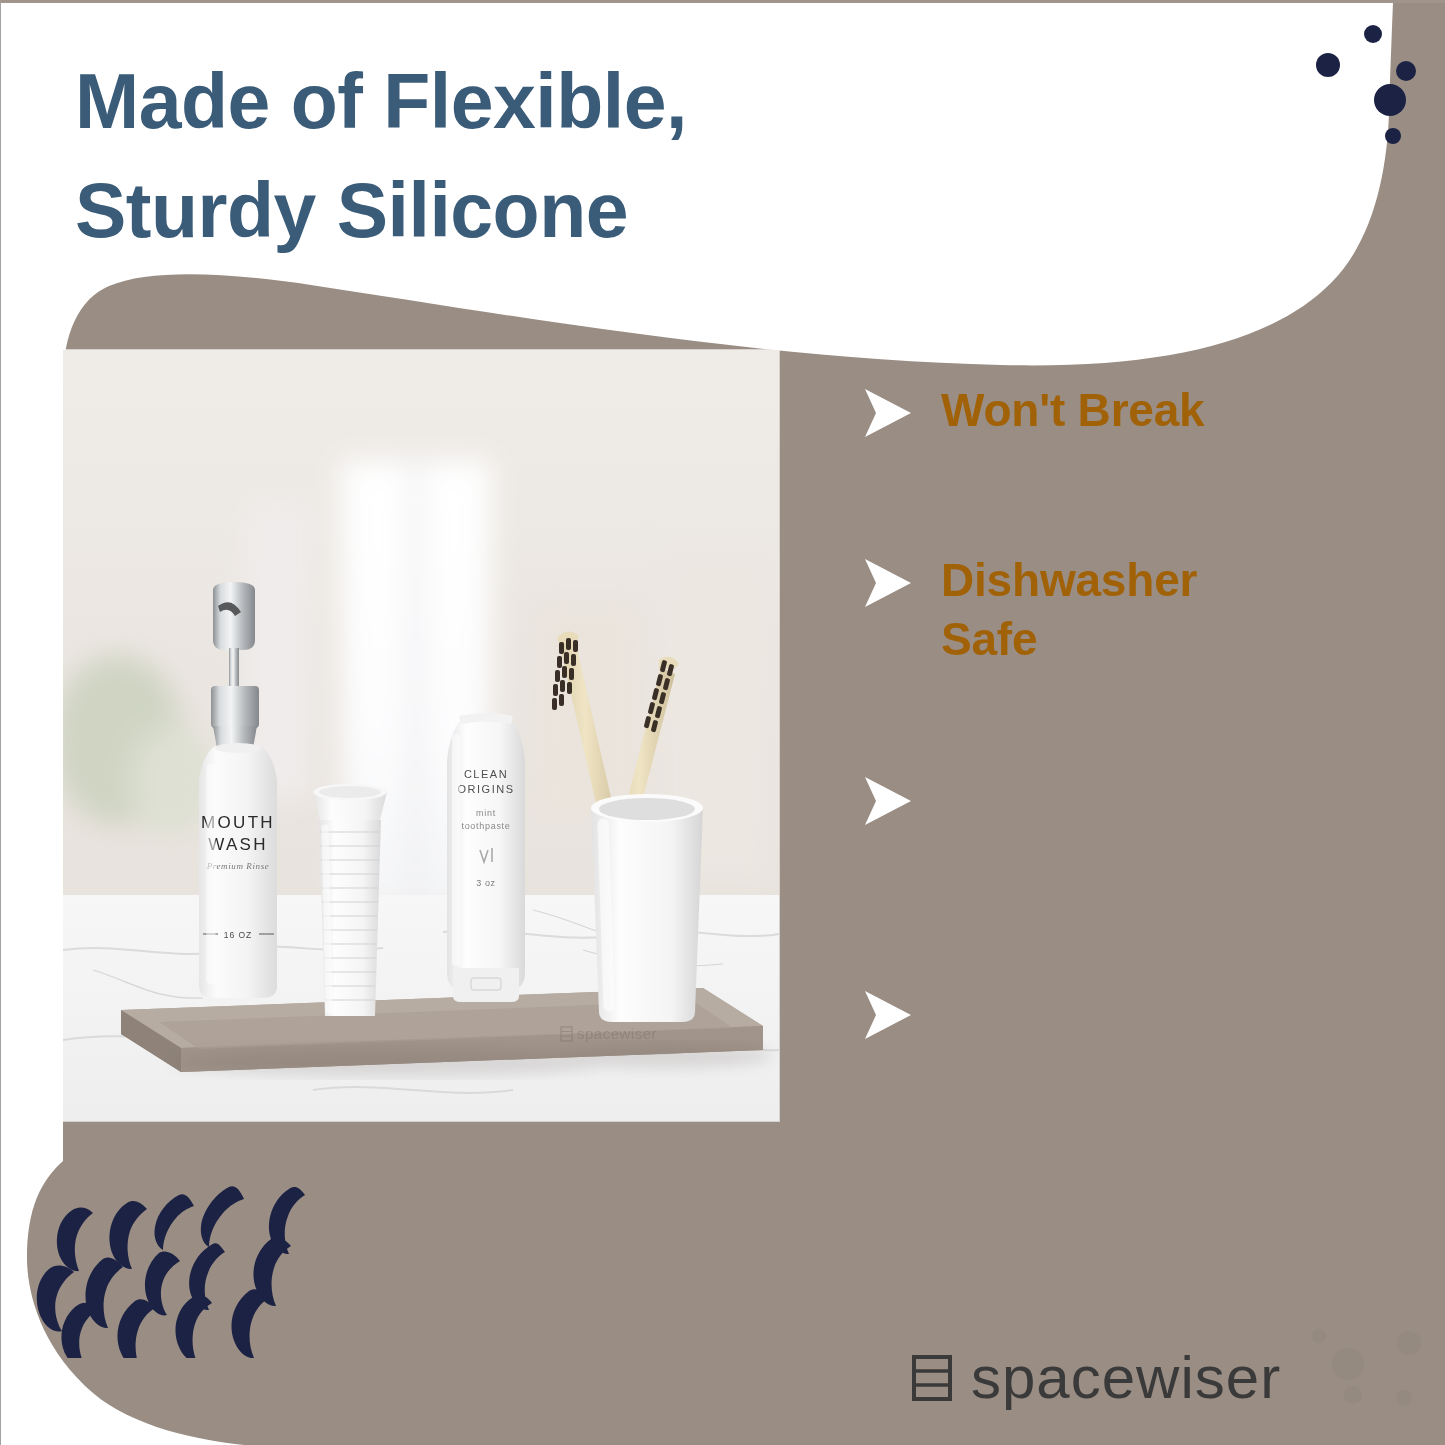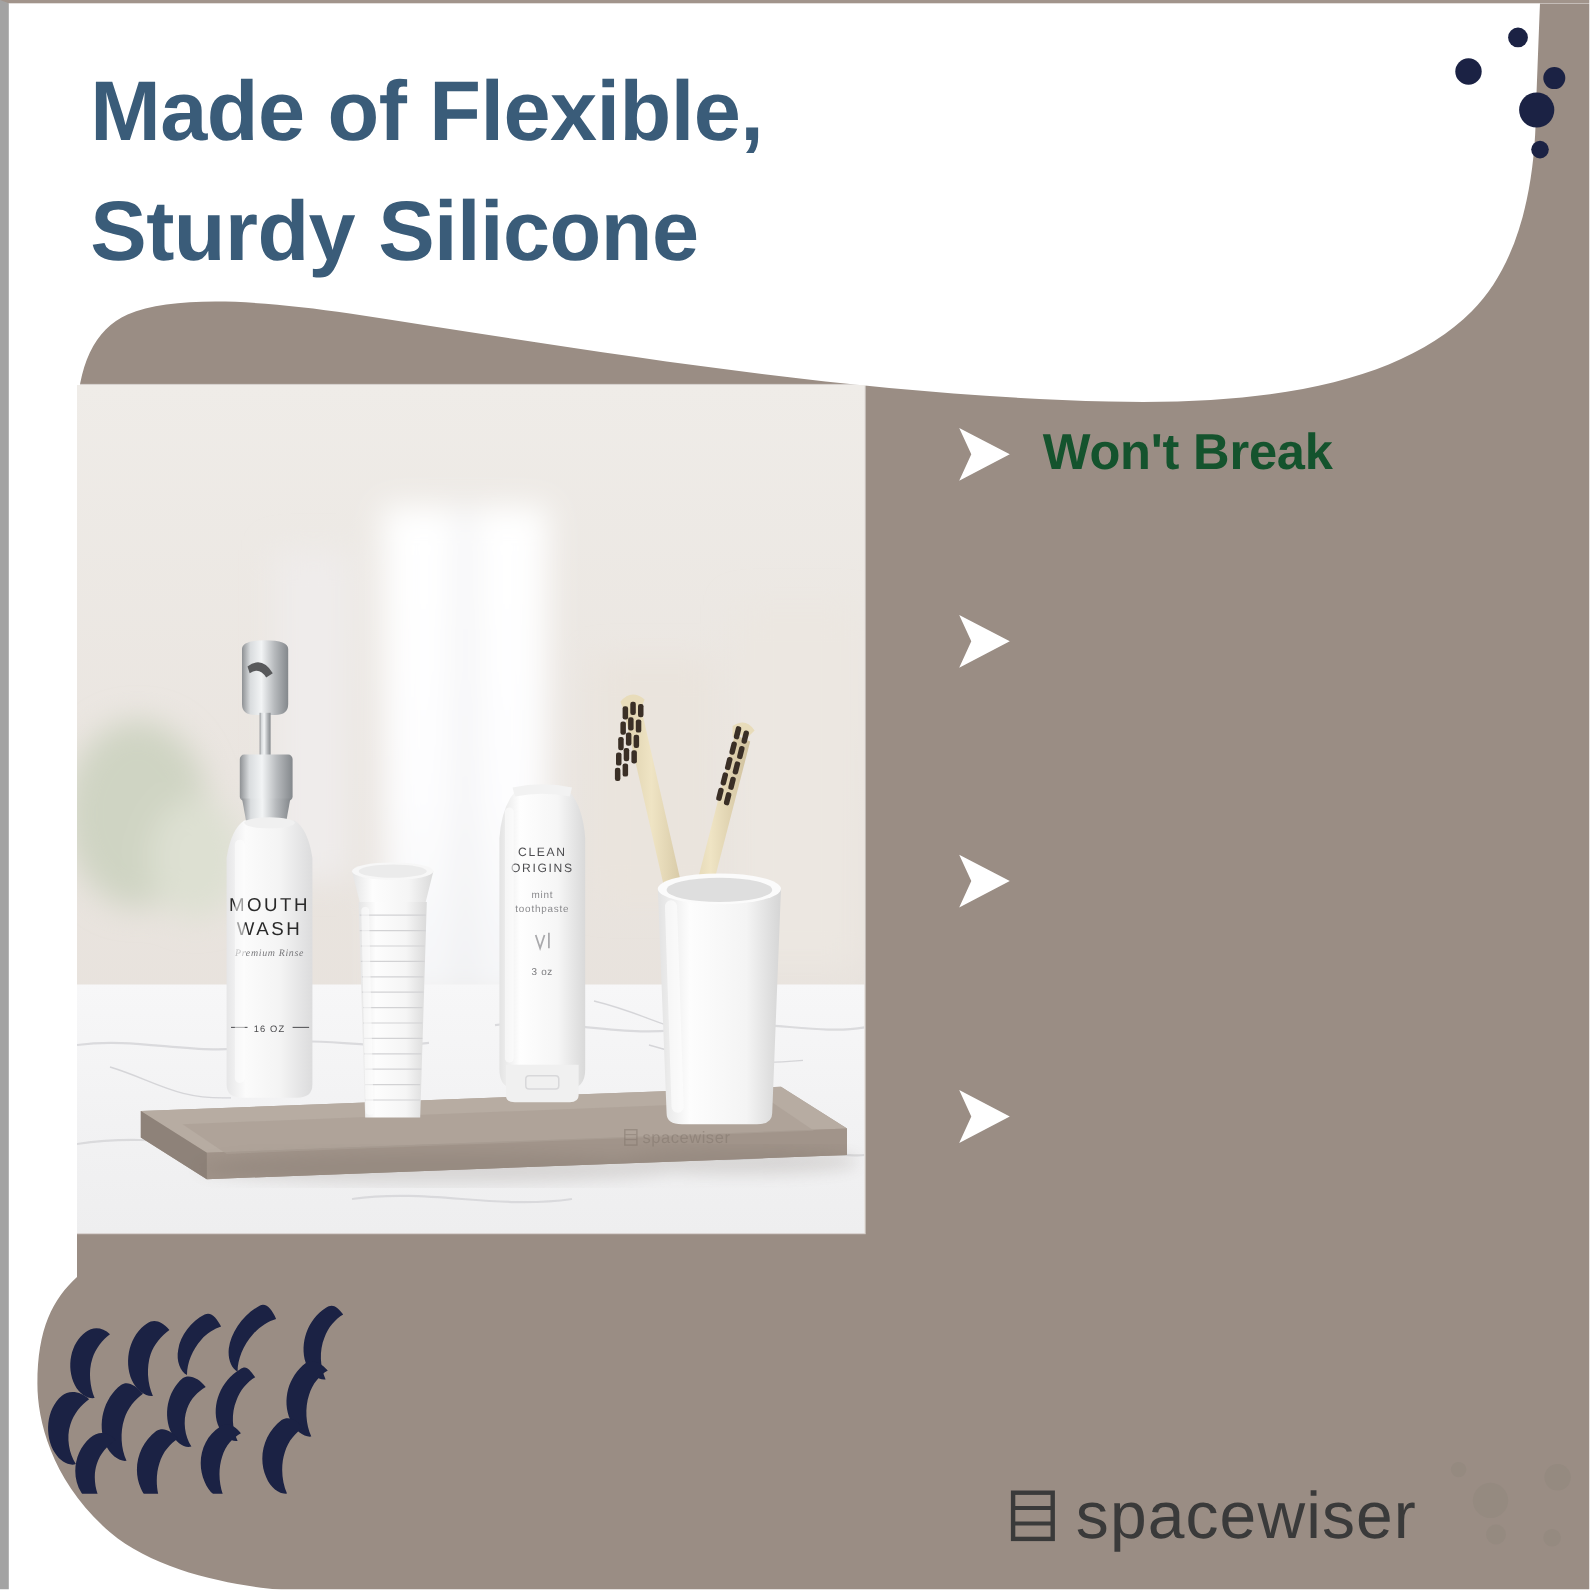--- a/index.html
+++ b/index.html
@@ -8,21 +8,21 @@
     background: #ffffff;
   }
   #stage {
     position: relative;
     width: 1445px;
     height: 1445px;
     overflow: hidden;
     background: #ffffff;
     font-family: "Liberation Sans", sans-serif;
     box-sizing: border-box;
-    border-left: 8px solid #a3a3a3;
+    border-left: 1px solid #a3a3a3;
     border-top: 3px solid #a1948b;
   }
 
   
   .blob-layer {
     position: absolute;
     inset: 0;
     width: 1445px;
     height: 1445px;
     pointer-events: none;
@@ -82,21 +82,21 @@
     left: 0;
   }
   .benefit .arrow {
     flex: 0 0 auto;
     width: 50px;
     height: 52px;
     margin-right: 28px;
     margin-top: 6px;
   }
   .benefit .label {
-    color: #14532d;
+    color: #a16207;
     font-size: 46px;
     font-weight: bold;
     line-height: 1.28;
     letter-spacing: -0.2px;
     white-space: pre-line;
   }
 
   
   .logo {
     position: absolute;
@@ -391,20 +391,22 @@
       <svg class="arrow" viewBox="0 0 50 52">
         <path d="M2,2 L48,26 L2,50 L13,26 Z" fill="#ffffff"></path>
       </svg>
       <div class="label">Won't Break</div>
     </div>
 
     <div class="benefit" style="top:170px;">
       <svg class="arrow" viewBox="0 0 50 52">
         <path d="M2,2 L48,26 L2,50 L13,26 Z" fill="#ffffff"></path>
       </svg>
+      <div class="label">Dishwasher
+Safe</div>
     </div>
 
     <div class="benefit" style="top:388px;">
       <svg class="arrow" viewBox="0 0 50 52">
         <path d="M2,2 L48,26 L2,50 L13,26 Z" fill="#ffffff"></path>
       </svg>
     </div>
 
     <div class="benefit" style="top:602px;">
       <svg class="arrow" viewBox="0 0 50 52">

